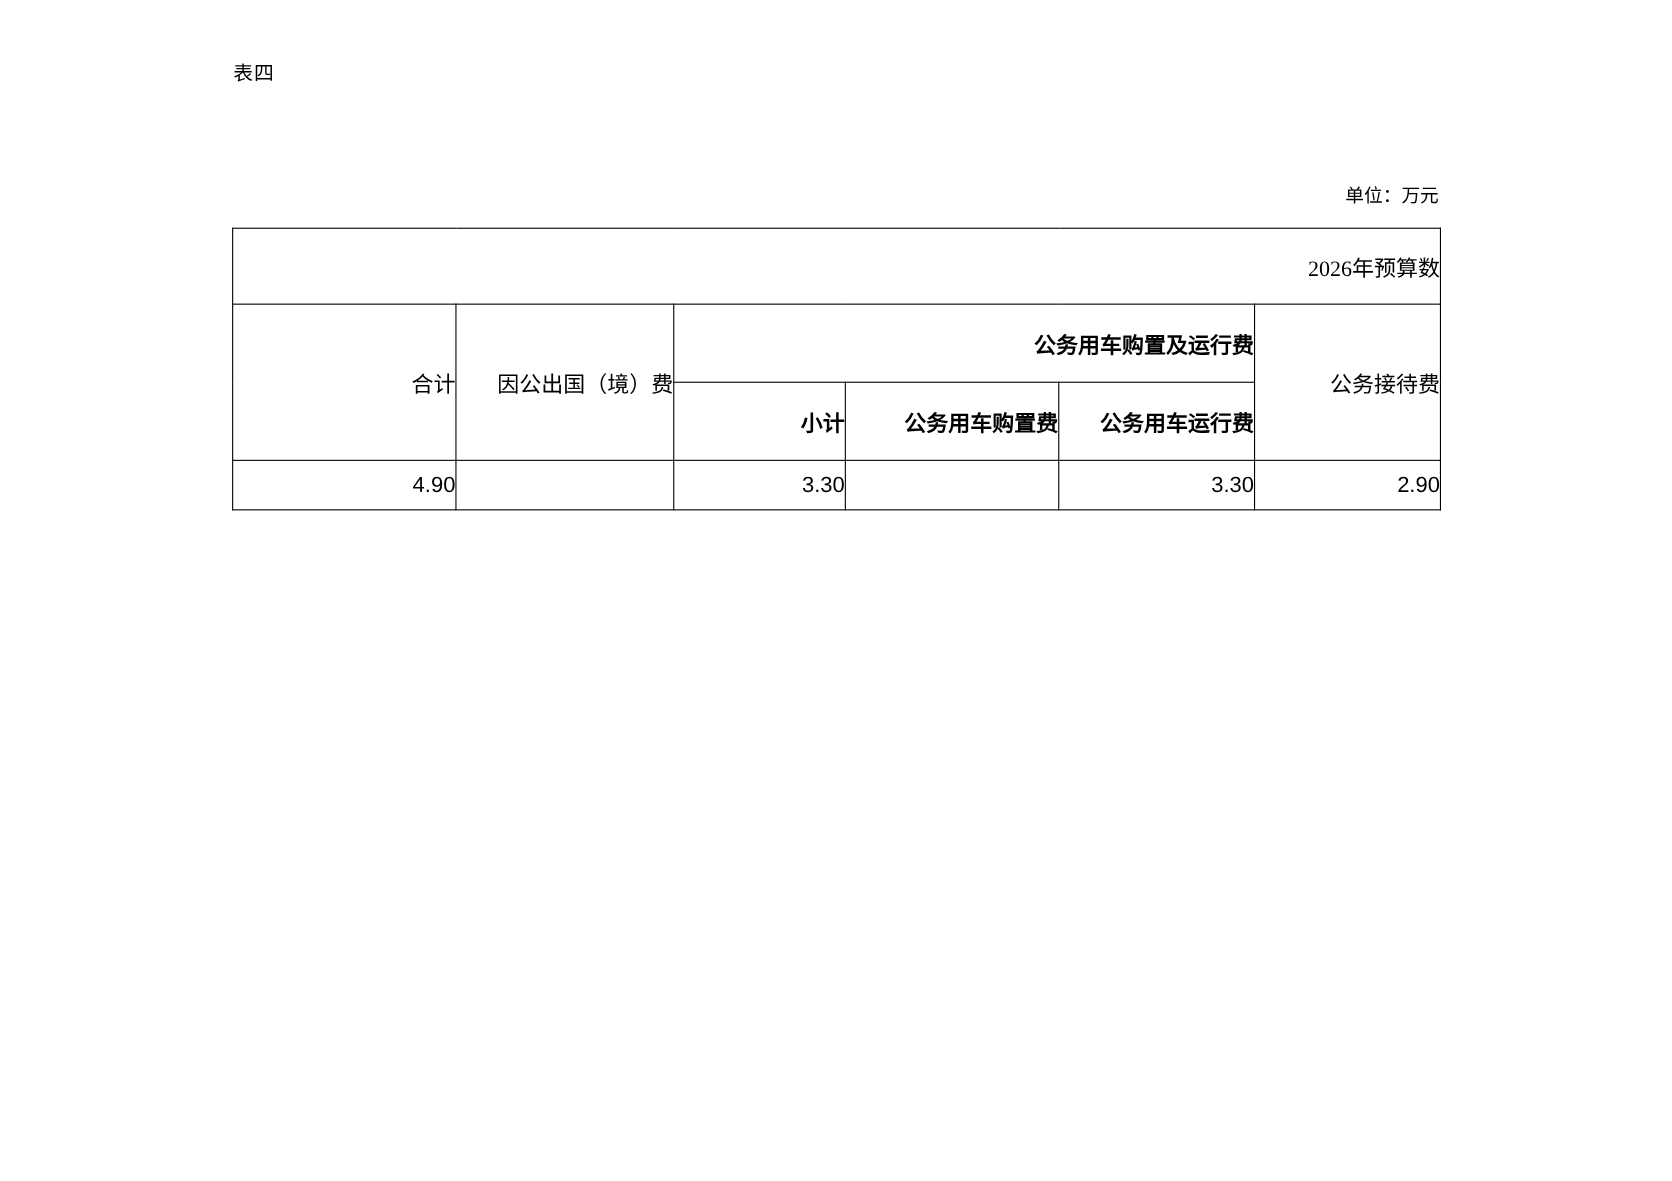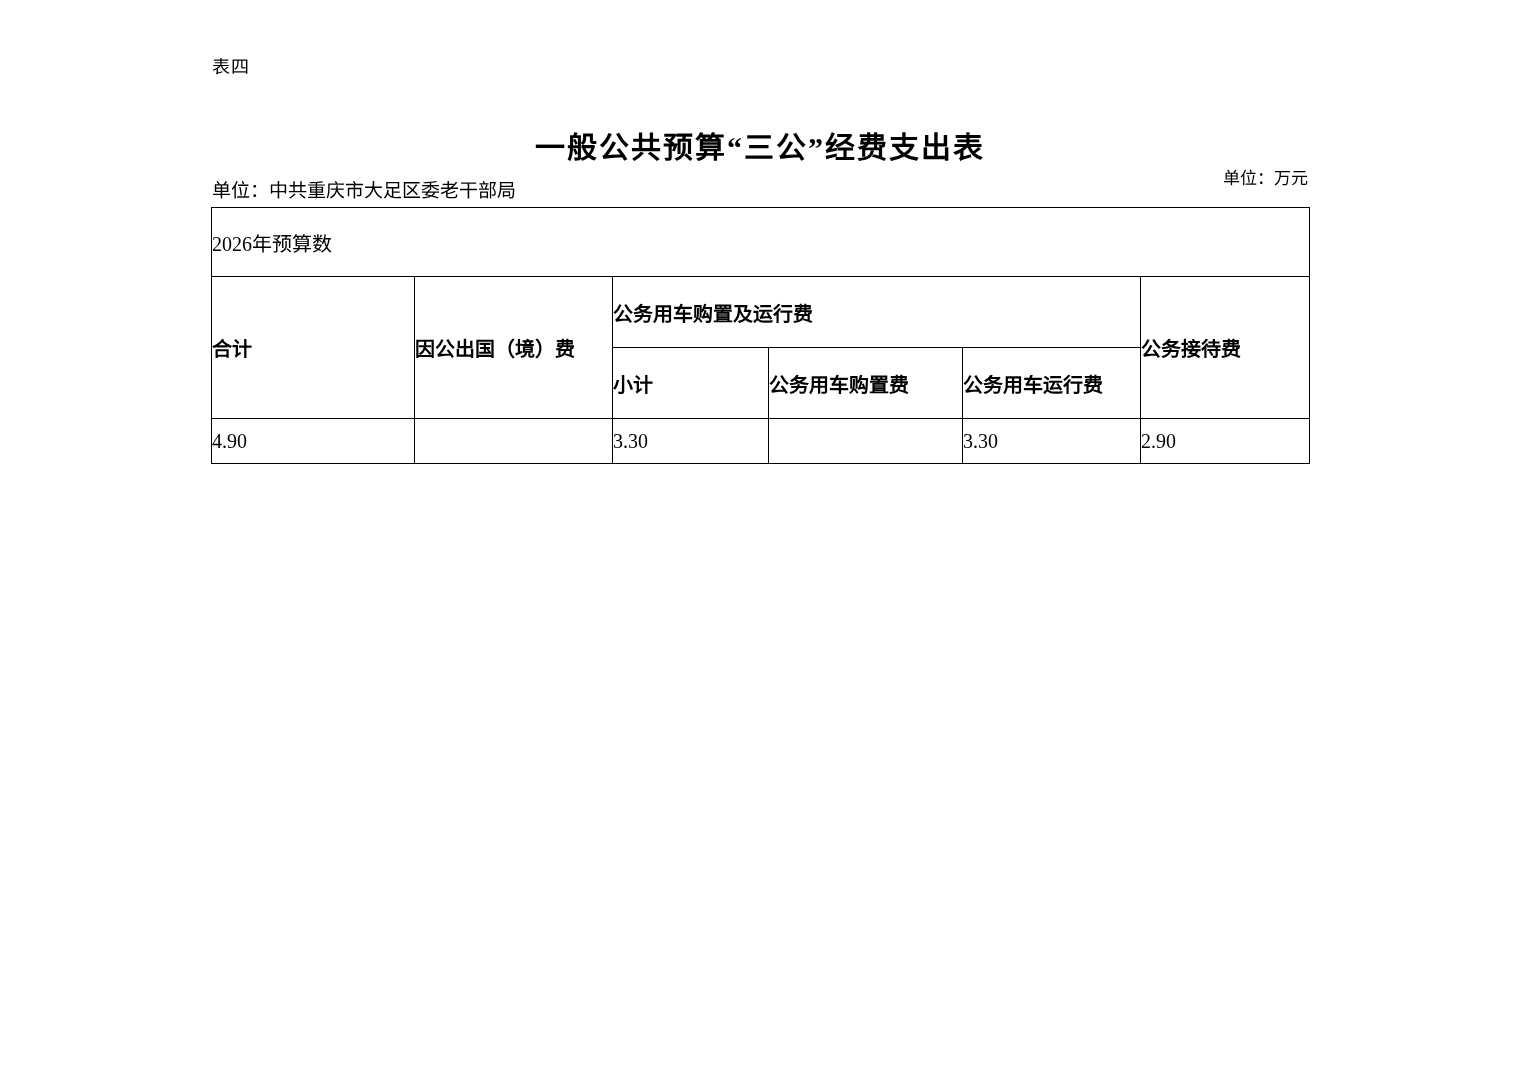--- a/index.html
+++ b/index.html
@@ -61,68 +61,66 @@
   table.budget {
     position: absolute;
     left: 211px;
     top: 207px;
     width: 1098px;
     border-collapse: collapse;
     table-layout: fixed;
   }
   table.budget td {
     border: 1.4px solid #000000;
-    text-align: left;
+    text-align: right;
     vertical-align: middle;
     font-size: 20px;
     padding: 0;
   }
   td.year-head {
     height: 68px;
     font-size: 21px;
   }
   td.col-head {
     height: 70px;
     font-weight: bold;
     font-size: 21px;
     margin-top: 16px;
   }
   td.col-head-tall {
     height: 140px;
-    font-weight: bold;
+    font-weight: normal;
     font-size: 21px;
   }
   td.sub-head {
     height: 70px;
     font-weight: bold;
     font-size: 20px;
     margin-left: 44px;
   }
   td.value {
     height: 44px;
     font-size: 19px;
-    font-family: Liberation Serif, serif;
+    font-family: Liberation Sans, sans-serif;
   }
   .w-total    { width: 203px; }
   .w-abroad   { width: 198px; }
   .w-sub      { width: 156px; }
   .w-purchase { width: 194px; }
   .w-operate  { width: 178px; }
   .w-recept   { width: 169px; }
 </style>
 </head>
 <body>
 
 <div class="page">
 
   <div class="table-label">表四</div>
 
-  <h1 class="doc-title">一般公共预算“三公”经费支出表</h1>
 
-  <div class="unit-left">单位：中共重庆市大足区委老干部局</div>
 
   <div class="unit-right">单位：万元</div>
 
   <table class="budget">
     <colgroup>
       <col class="w-total">
       <col class="w-abroad">
       <col class="w-sub">
       <col class="w-purchase">
       <col class="w-operate">

